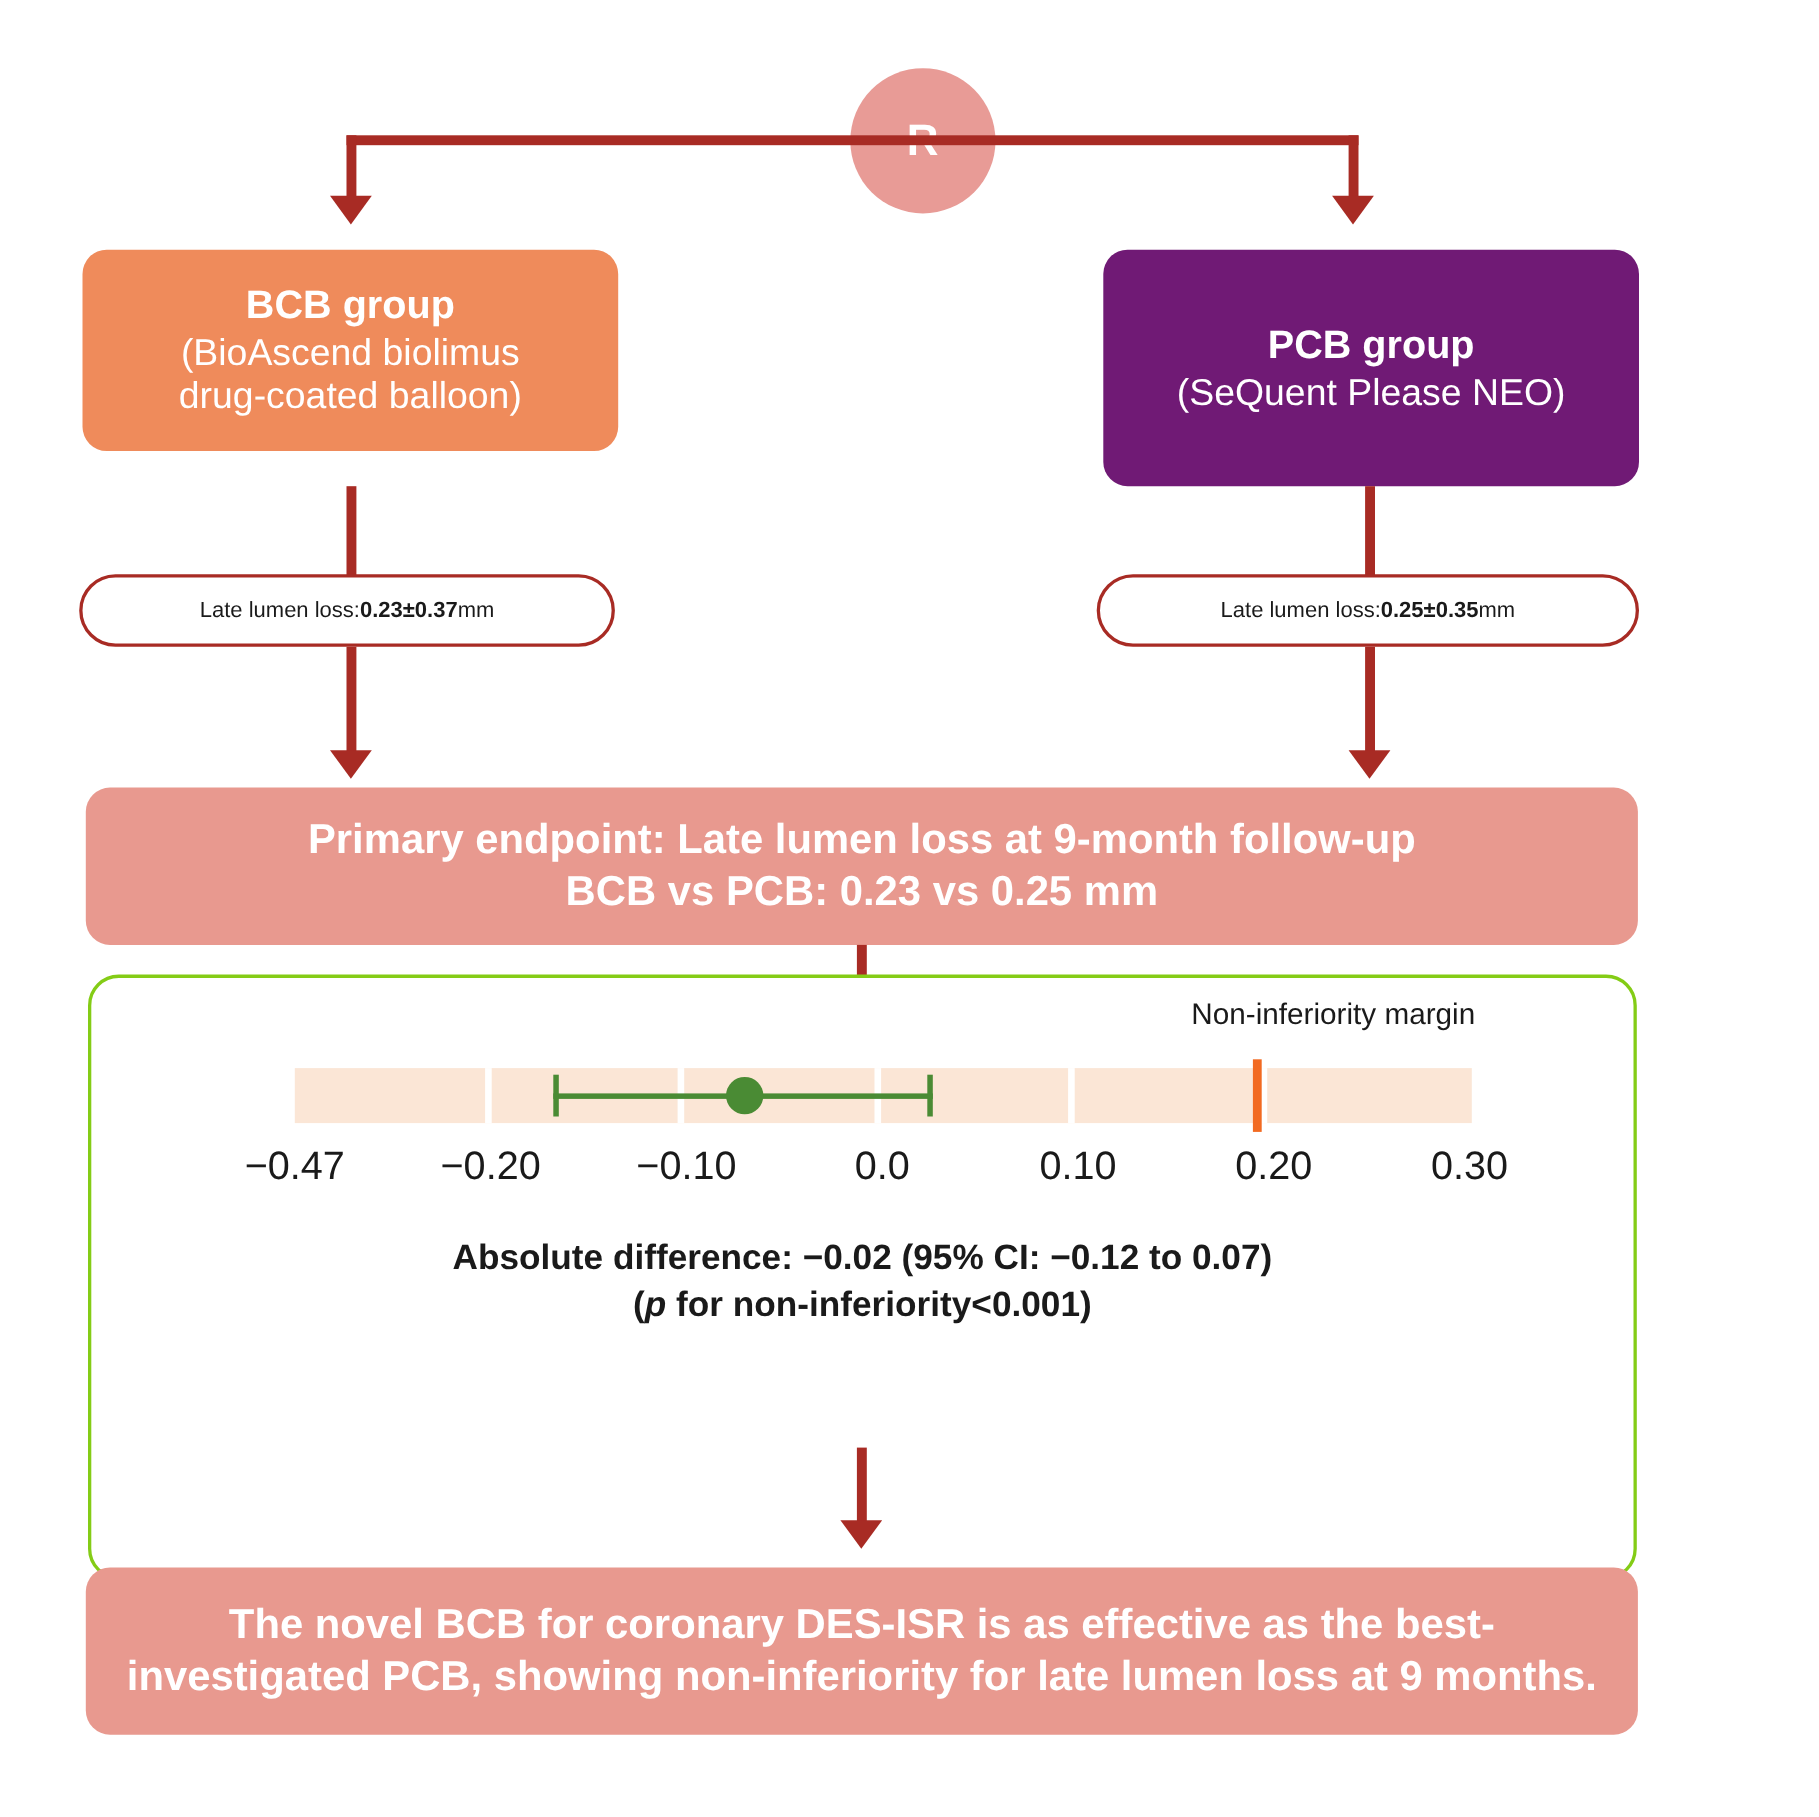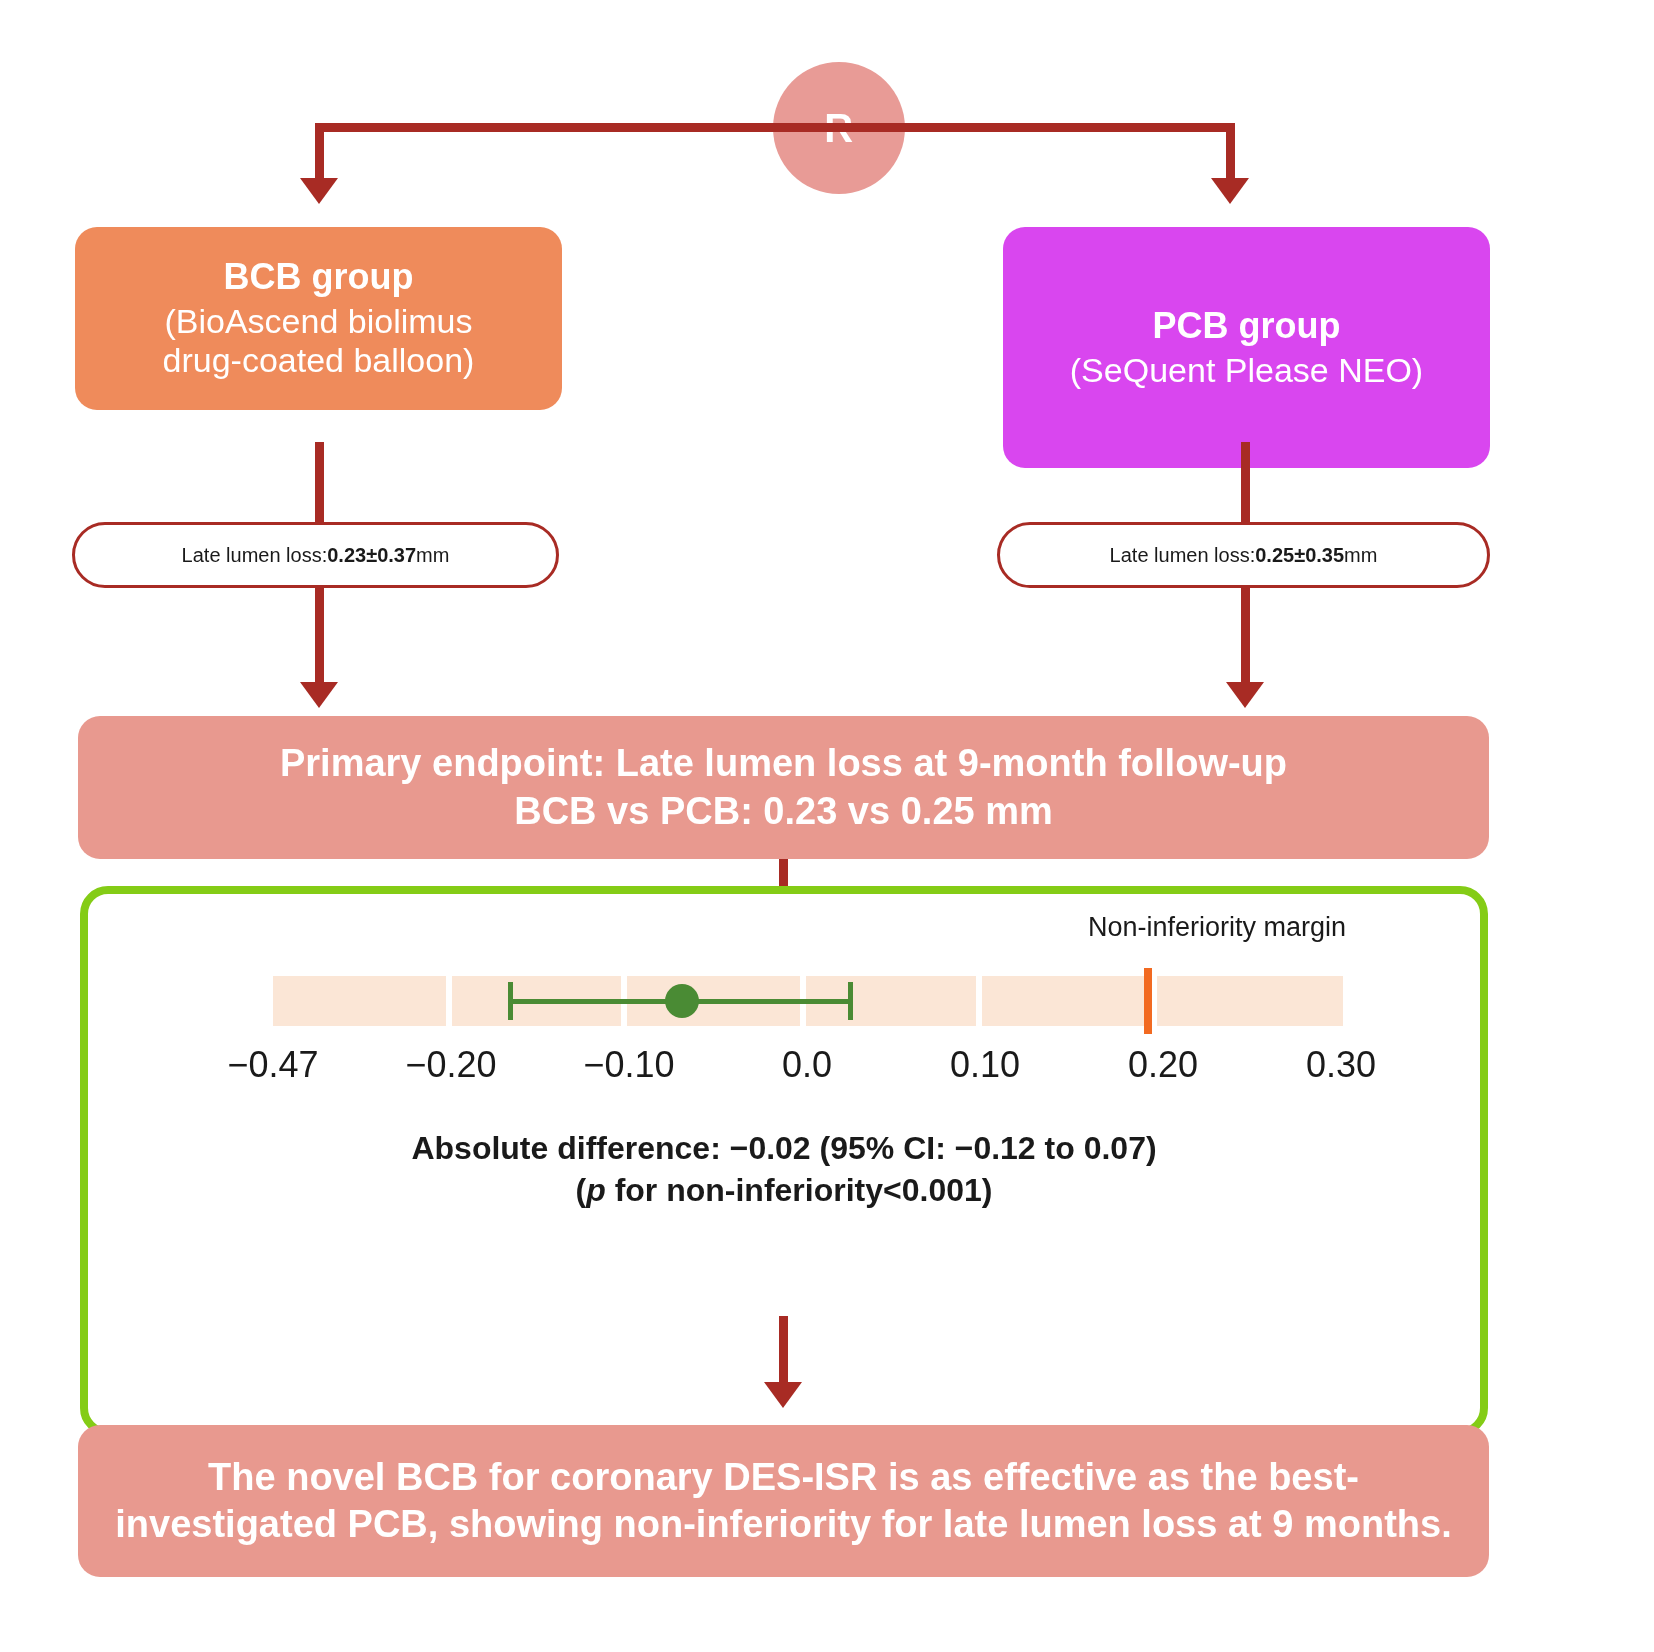--- a/index.html
+++ b/index.html
@@ -78,22 +78,22 @@
     font-weight: normal;
   }
 
   #bcb-box {
     left: 75px; top: 227px;
     width: 487px; height: 183px;
     background: #ef8b5b;
   }
   #pcb-box {
     left: 1003px; top: 227px;
-    width: 487px; height: 241px;
-    background: #d946ef;
+    width: 487px; height: 215px;
+    background: #701a75;
   }
 
   
   .pill {
     position: absolute;
     border: 3px solid #a82b24;
     border-radius: 34px;
     background: #ffffff;
     display: flex;
     align-items: center;
@@ -122,21 +122,21 @@
     font-size: 38px;
     font-weight: bold;
     line-height: 1.24;
   }
 
   
   #forest-card {
     position: absolute;
     left: 80px; top: 886px;
     width: 1408px; height: 550px;
-    border: 8px solid #84cc16;
+    border: 3px solid #84cc16;
     border-radius: 28px;
     background: #ffffff;
   }
 
   .ni-label {
     position: absolute;
     left: 1000px;
     top: 18px;
     font-size: 27px;
     color: #1a1a1a;

